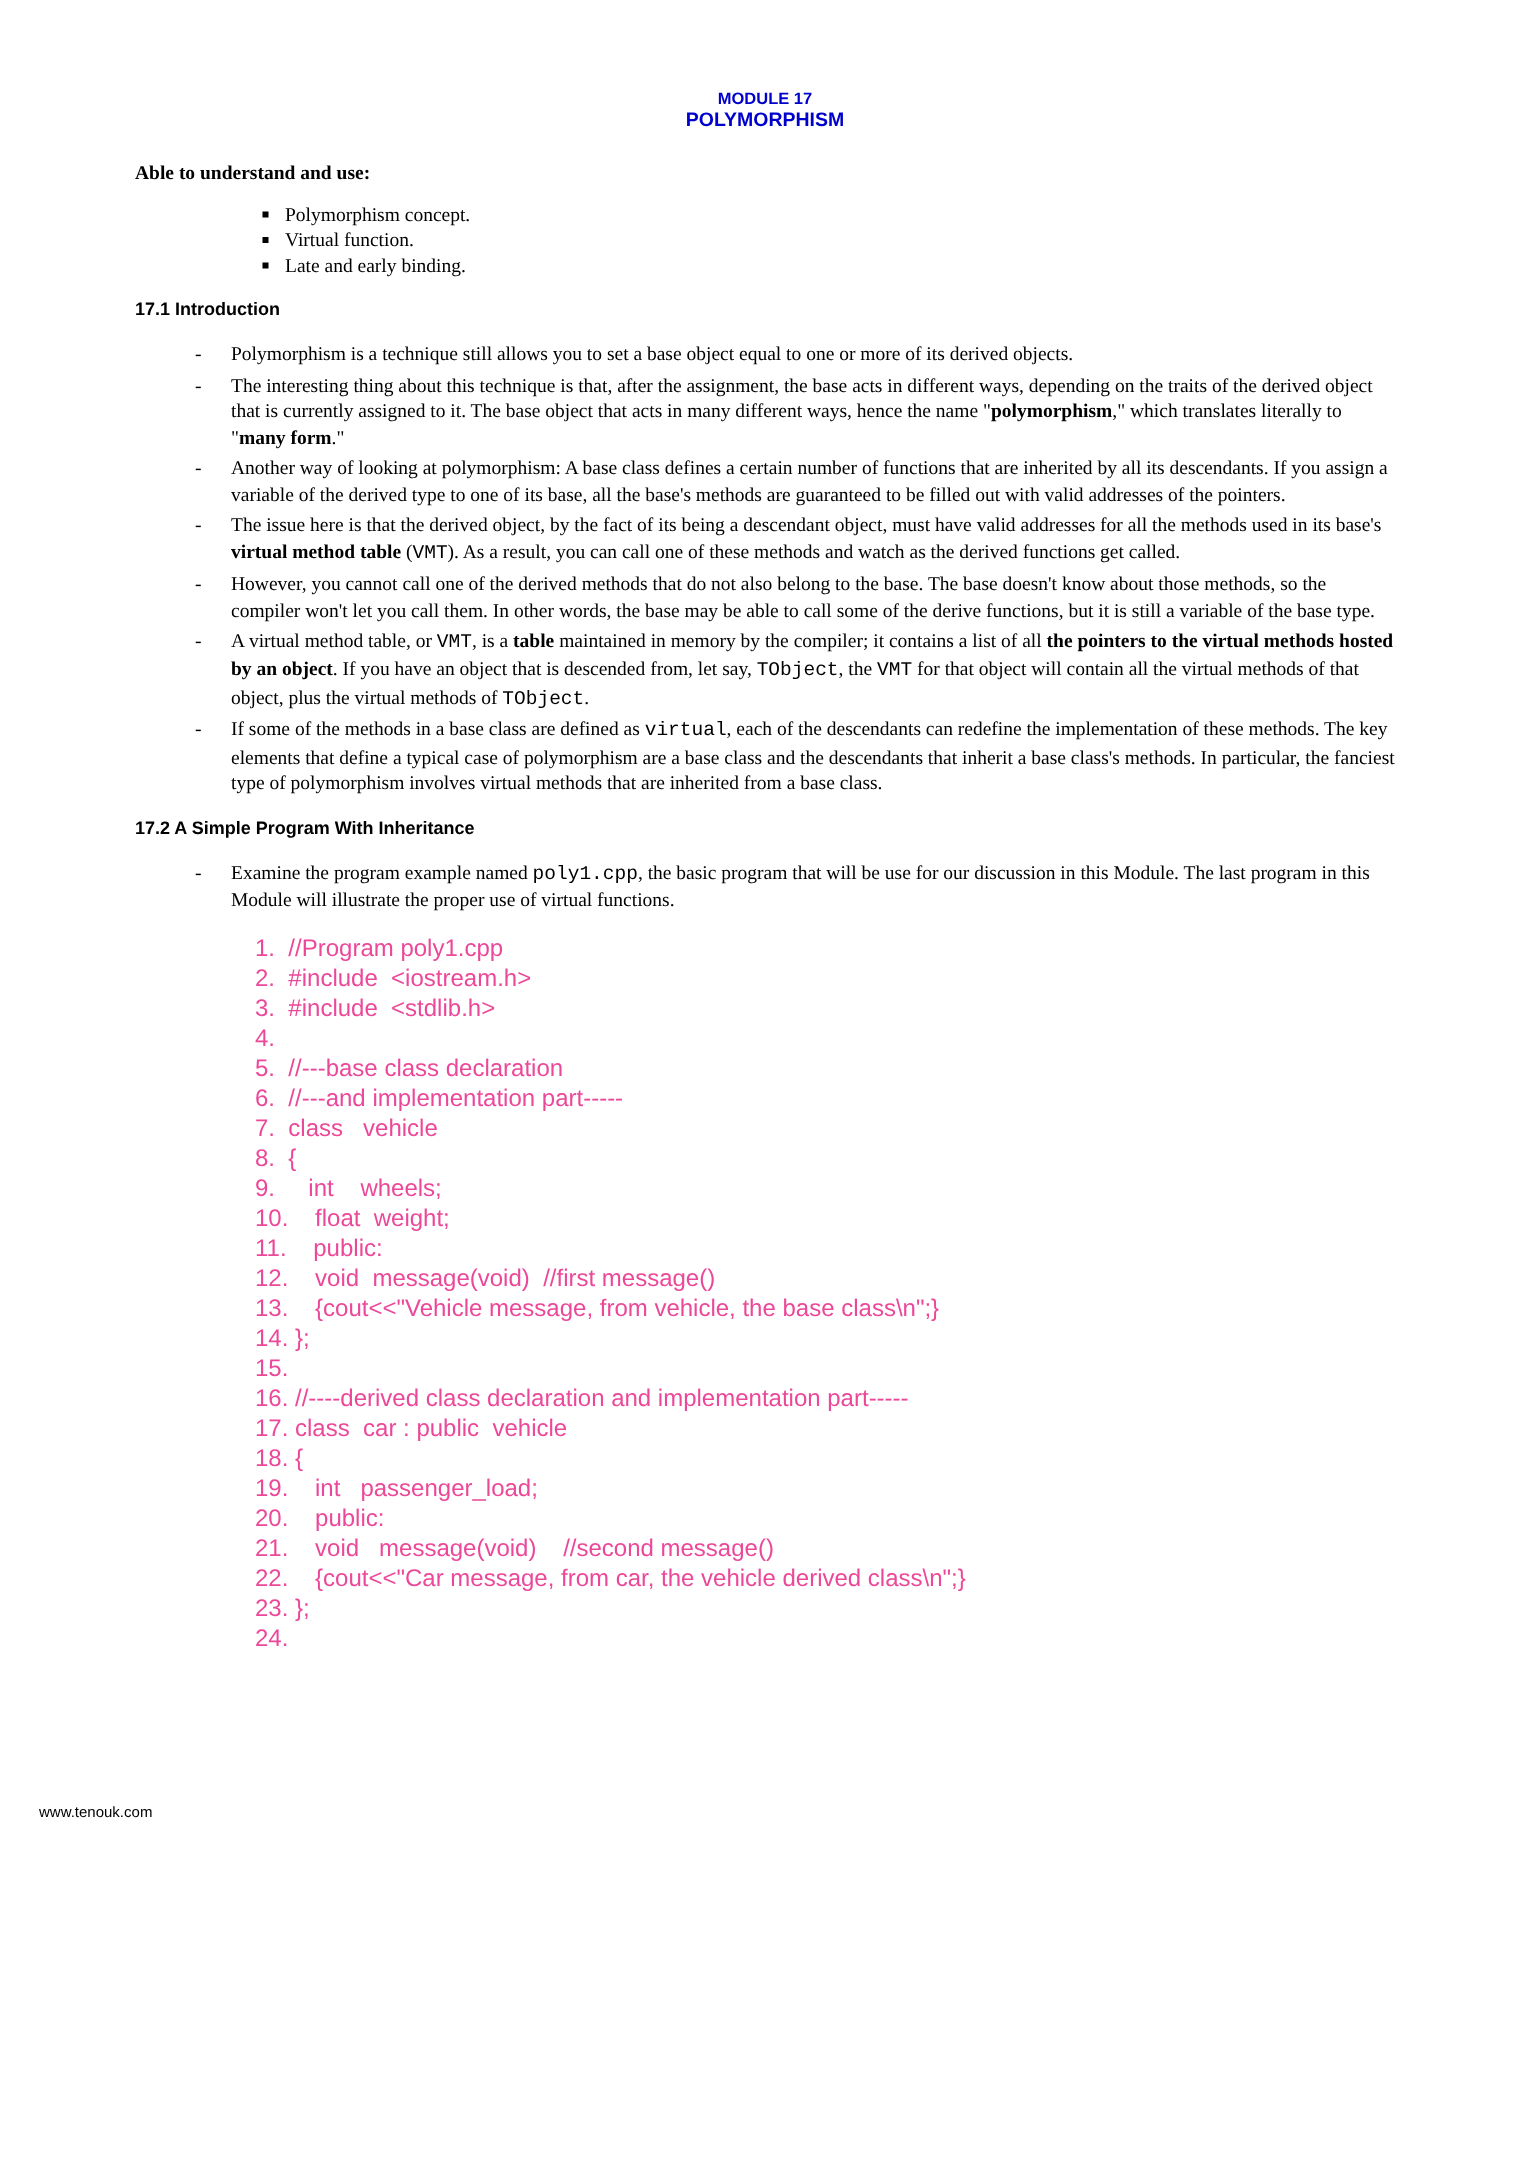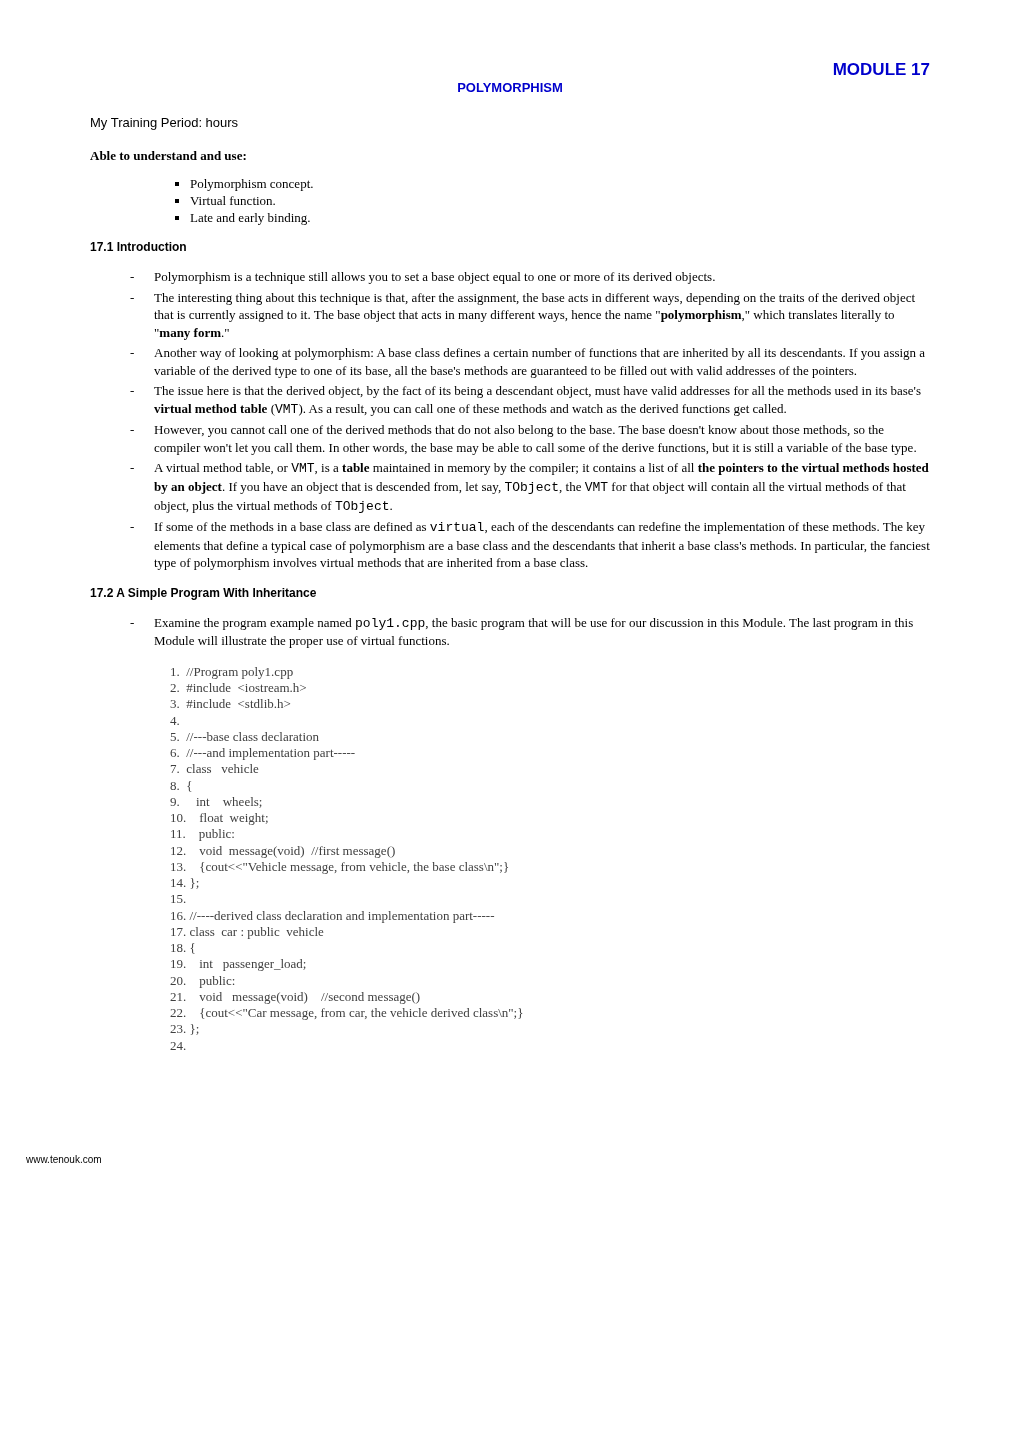--- a/index.html
+++ b/index.html
@@ -18,22 +18,21 @@
       padding: 60px 90px 40px 90px;
     }
     .title-block {
       text-align: center;
       margin-bottom: 20px;
     }
     .title1 {
       font-family: Arial, Helvetica, sans-serif;
       font-weight: bold;
       color: #0000cc;
-      font-size: 17px;
-      text-align: right;
+      font-size: 11px;
     }
     .title2 {
       font-family: Arial, Helvetica, sans-serif;
       font-weight: bold;
       color: #0000cc;
       font-size: 13px;
     }
     .period {
       font-family: Arial, Helvetica, sans-serif;
       font-size: 13px;
@@ -72,23 +71,23 @@
     ul.dash li::before {
       content: "-";
       position: absolute;
       left: 0;
       top: 0;
     }
     .mono {
       font-family: "Courier New", Courier, monospace;
     }
     pre.code {
-      font-family: Liberation Serif, serif;
-      font-size: 13px;
-      color: #404040;
+      font-family: Liberation Sans, sans-serif;
+      font-size: 16px;
+      color: #ec4899;
       margin: 8px 0 0 80px;
       line-height: 1.25;
       white-space: pre;
     }
     .footer {
       font-family: Arial, Helvetica, sans-serif;
       font-size: 10px;
       padding-left: 26px;
       margin-top: 60px;
     }
@@ -96,21 +95,20 @@
 </head>
 <body>
 
 <div class="page">
 
   <div class="title-block">
     <div class="title1">MODULE 17</div>
     <div class="title2">POLYMORPHISM</div>
   </div>
 
-  <div class="period">My Training Period:        hours</div>
 
 
   <div class="para">Able to understand and use:</div>
 
   <ul class="square">
     <li>Polymorphism concept.</li>
     <li>Virtual function.</li>
     <li>Late and early binding.</li>
   </ul>
 

